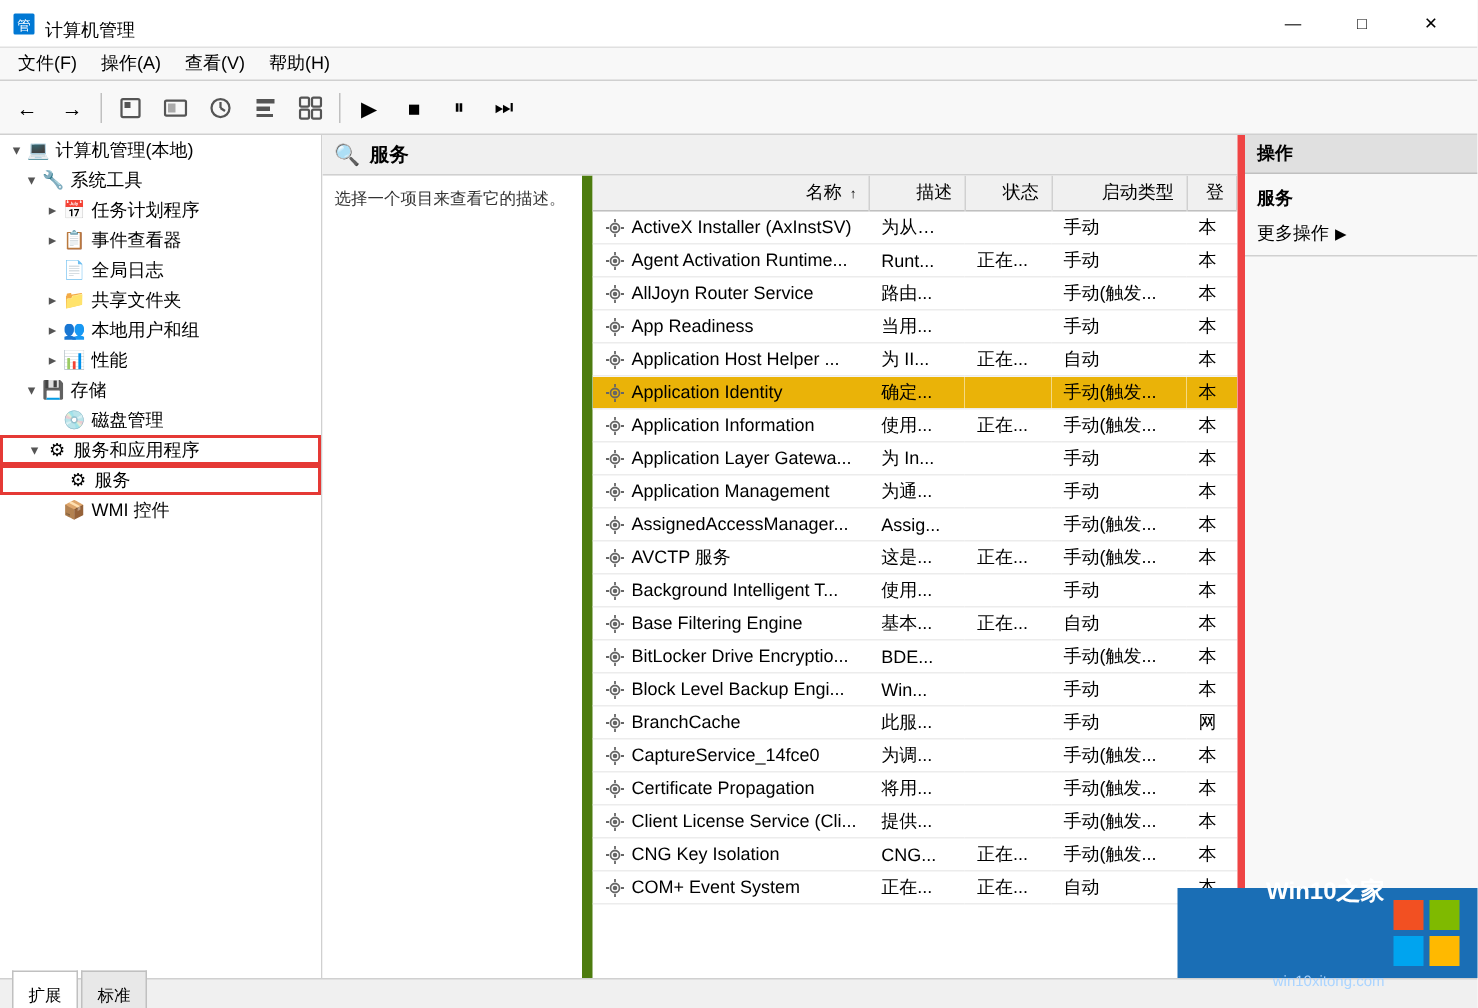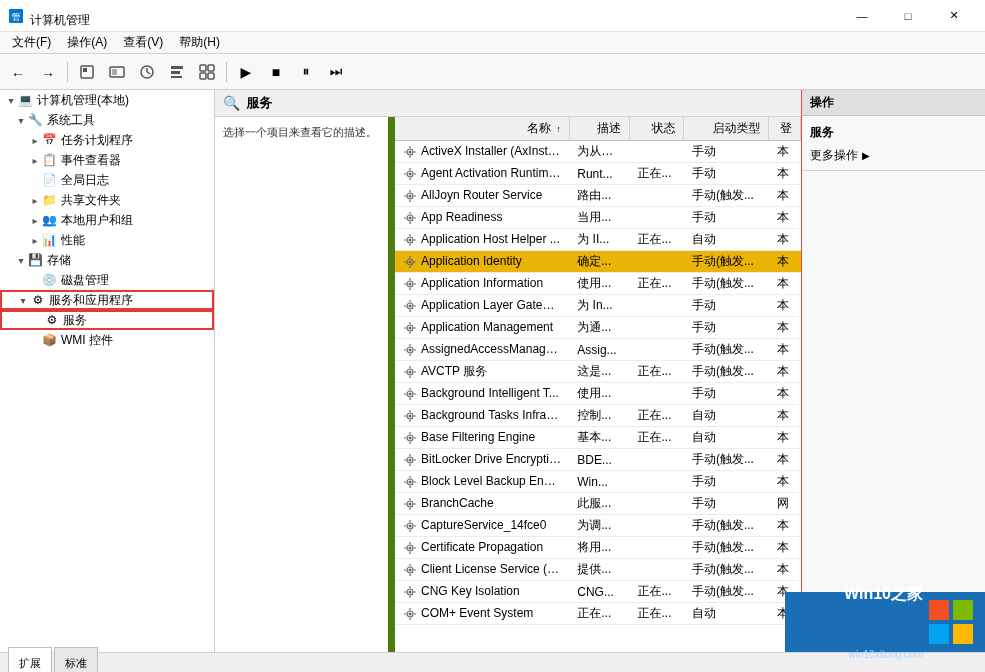--- a/index.html
+++ b/index.html
@@ -209,23 +209,23 @@
       border-bottom: 1px solid #ececec;
       white-space: nowrap;
       overflow: hidden;
       max-width: 160px;
       text-overflow: ellipsis;
     }
     .services-table tr.highlighted-row { background: #eab308; }
 
     
     .right-panel {
-      width: 184px;
+      width: 160px;
       background: #f8f8f8;
-      border-left: 1px solid #ef4444;
+      border-left: 5px solid #ef4444;
       flex-shrink: 0;
     }
     .right-panel-header {
       background: #e0e0e0;
       padding: 4px 8px;
       font-size: 12px;
       font-weight: bold;
       border-bottom: 1px solid #c0c0c0;
     }
     .right-panel-section {
@@ -628,34 +628,20 @@
                 <td>本</td>
               </tr>
               <tr>
                 <td><span style="display: inline-block; width: 14px; height: 14px; vertical-align: middle; margin-right: 4px;"><svg width="14" height="14" viewBox="0 0 14 14">
       <circle cx="7" cy="7" r="3" fill="none" stroke="#666" stroke-width="1.2"></circle>
       <circle cx="7" cy="7" r="1.5" fill="#666"></circle>
       <line x1="7" y1="1" x2="7" y2="3" stroke="#666" stroke-width="1.2"></line>
       <line x1="7" y1="11" x2="7" y2="13" stroke="#666" stroke-width="1.2"></line>
       <line x1="1" y1="7" x2="3" y2="7" stroke="#666" stroke-width="1.2"></line>
       <line x1="11" y1="7" x2="13" y2="7" stroke="#666" stroke-width="1.2"></line>
-    </svg></span>Background Tasks Infras...</td>
-                <td>控制...</td>
-                <td>正在...</td>
-                <td>自动</td>
-                <td>本</td>
-              </tr>
-              <tr>
-                <td><span style="display: inline-block; width: 14px; height: 14px; vertical-align: middle; margin-right: 4px;"><svg width="14" height="14" viewBox="0 0 14 14">
-      <circle cx="7" cy="7" r="3" fill="none" stroke="#666" stroke-width="1.2"></circle>
-      <circle cx="7" cy="7" r="1.5" fill="#666"></circle>
-      <line x1="7" y1="1" x2="7" y2="3" stroke="#666" stroke-width="1.2"></line>
-      <line x1="7" y1="11" x2="7" y2="13" stroke="#666" stroke-width="1.2"></line>
-      <line x1="1" y1="7" x2="3" y2="7" stroke="#666" stroke-width="1.2"></line>
-      <line x1="11" y1="7" x2="13" y2="7" stroke="#666" stroke-width="1.2"></line>
     </svg></span>Base Filtering Engine</td>
                 <td>基本...</td>
                 <td>正在...</td>
                 <td>自动</td>
                 <td>本</td>
               </tr>
               <tr>
                 <td><span style="display: inline-block; width: 14px; height: 14px; vertical-align: middle; margin-right: 4px;"><svg width="14" height="14" viewBox="0 0 14 14">
       <circle cx="7" cy="7" r="3" fill="none" stroke="#666" stroke-width="1.2"></circle>
       <circle cx="7" cy="7" r="1.5" fill="#666"></circle>

